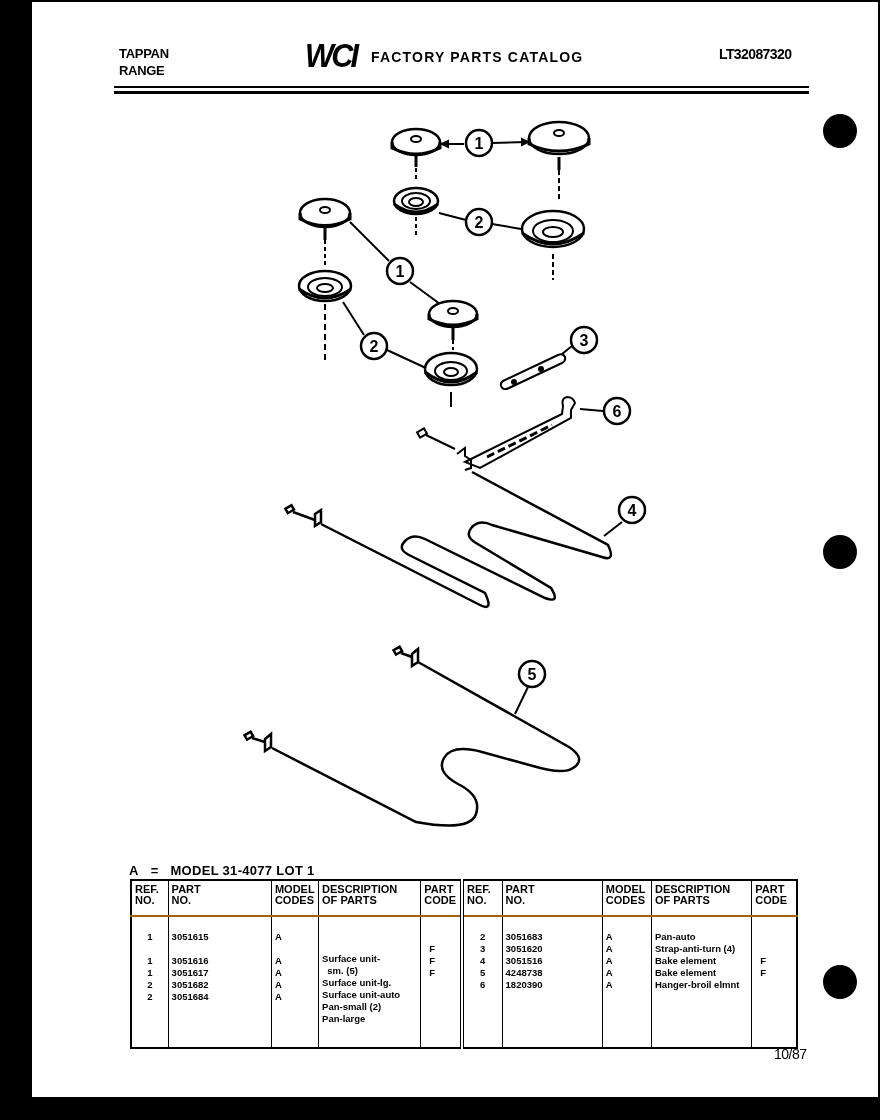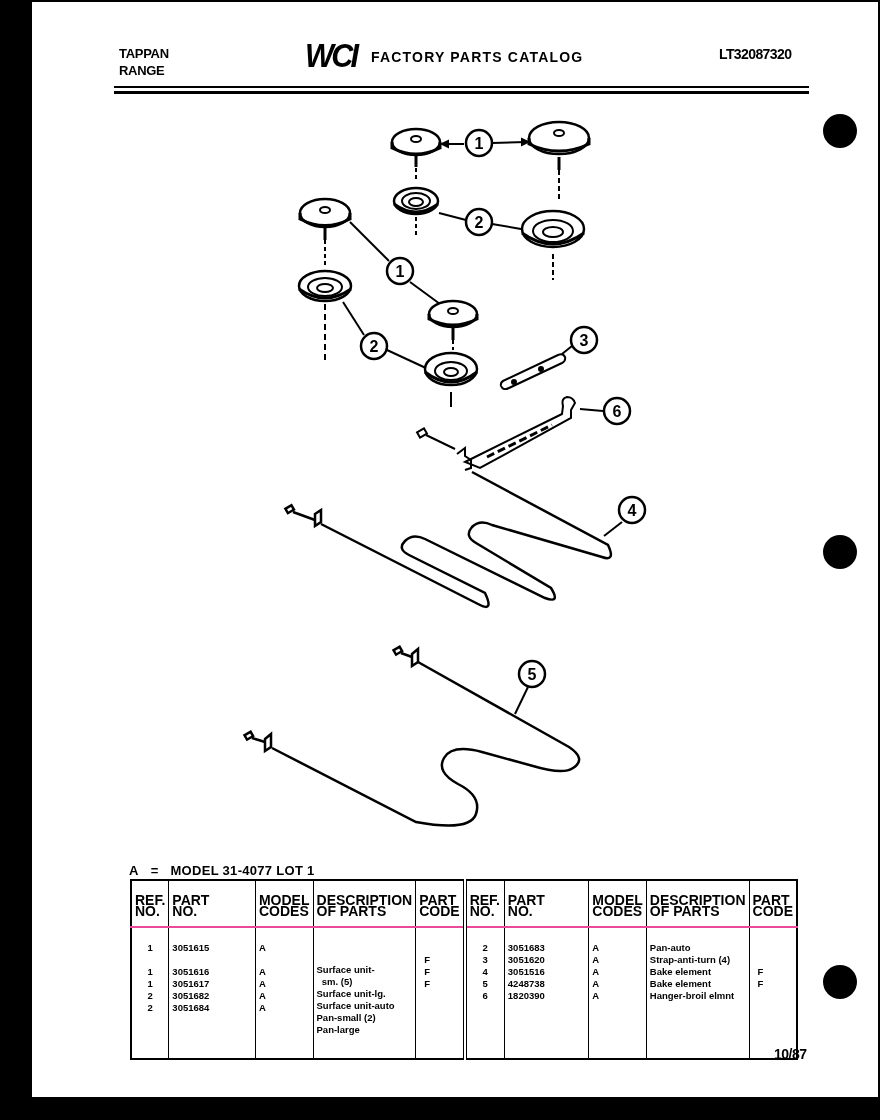--- a/index.html
+++ b/index.html
@@ -23,27 +23,27 @@
   .hole { width: 34px; height: 34px; border-radius: 50%; background: #000; left: 791px; }
   .diagram { left: 0; top: 0; width: 851px; height: 860px; }
   .model-note { left: 97px; top: 861px; font-weight: 900; font-size: 13px; letter-spacing: 0.3px; }
   .model-note span { margin-right: 8px; }
   table.parts {
     position: absolute; left: 98px; top: 877px; width: 668px; height: 146px;
     border-collapse: collapse; border: 2px solid #000;
     font-weight: 900; font-size: 9.5px; line-height: 11px; color: #000;
   }
   table.parts th, table.parts td { border-left: 1.5px solid #000; padding: 0 3px; vertical-align: top; text-align: left; }
-  table.parts thead th { border-bottom: 2px solid #ec4899; height: 31px; padding-top: 14px; font-size: 14px; }
+  table.parts thead th { border-bottom: 2px solid #a16207; height: 31px; padding-top: 3px; font-size: 11px; }
   table.parts td.ref { text-align: center; }
   table.parts .dbl { border-left: 4px double #000; }
   table.parts tbody td { padding-top: 14px; }
   .cell-lines div { height: 12px; }
   .page-id { left: 420px; top: 1100px; font-weight: 900; font-size: 14px; }
-  .date { left: 742px; top: 1044px; font-weight: 700; font-size: 14px; letter-spacing: -0.5px; }
+  .date { left: 742px; top: 1044px; font-weight: 400; font-size: 14px; letter-spacing: -0.5px; }
 </style>
 </head>
 <body>
 
 <div class="page">
 
   <div class="abs hdr-left">
     <div>TAPPAN</div>
     <div>RANGE</div>
   </div>

